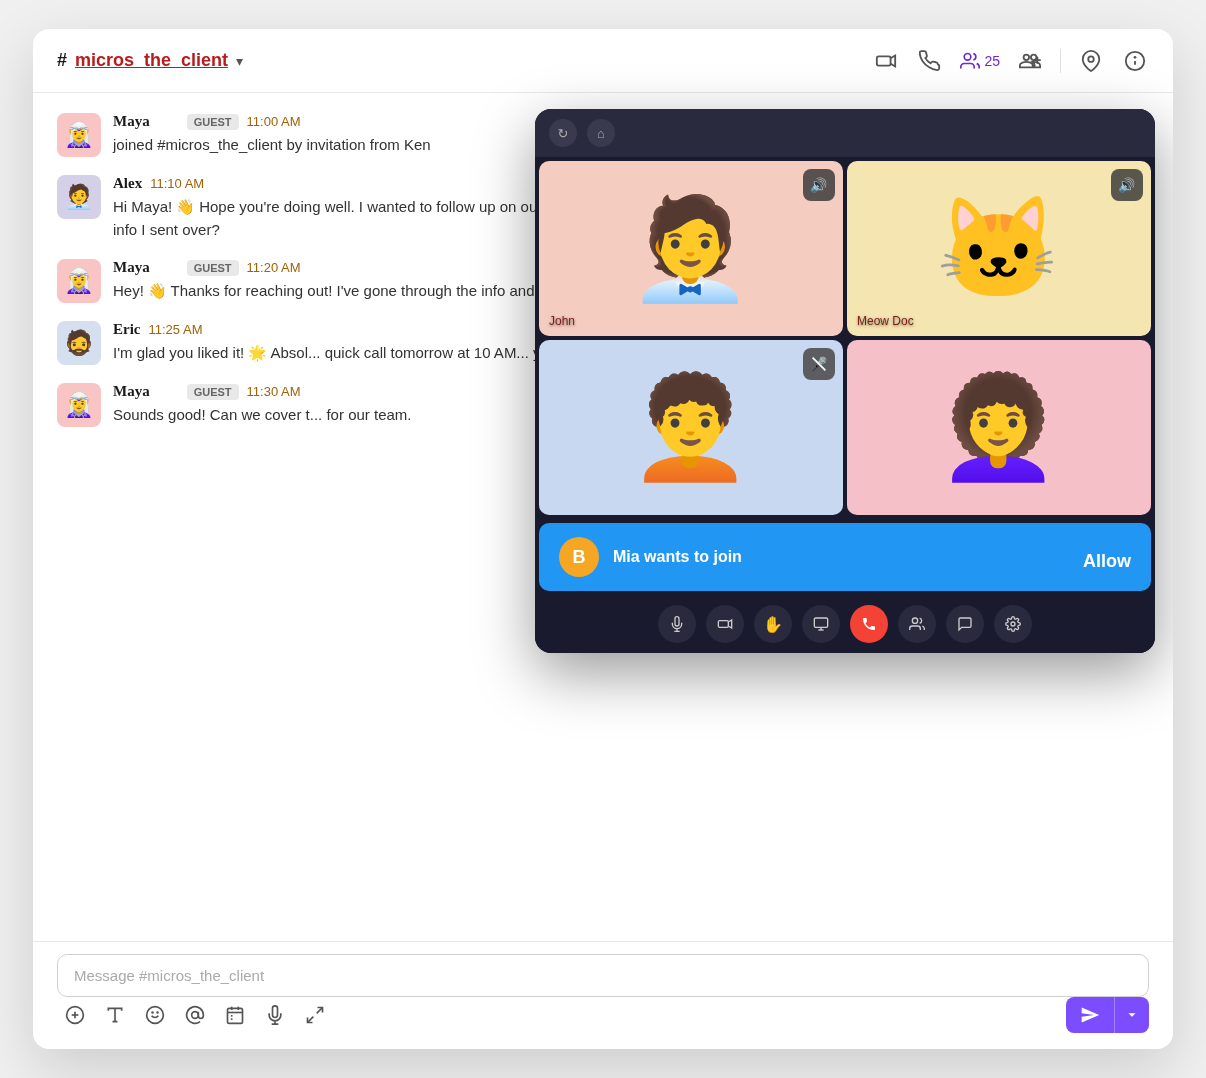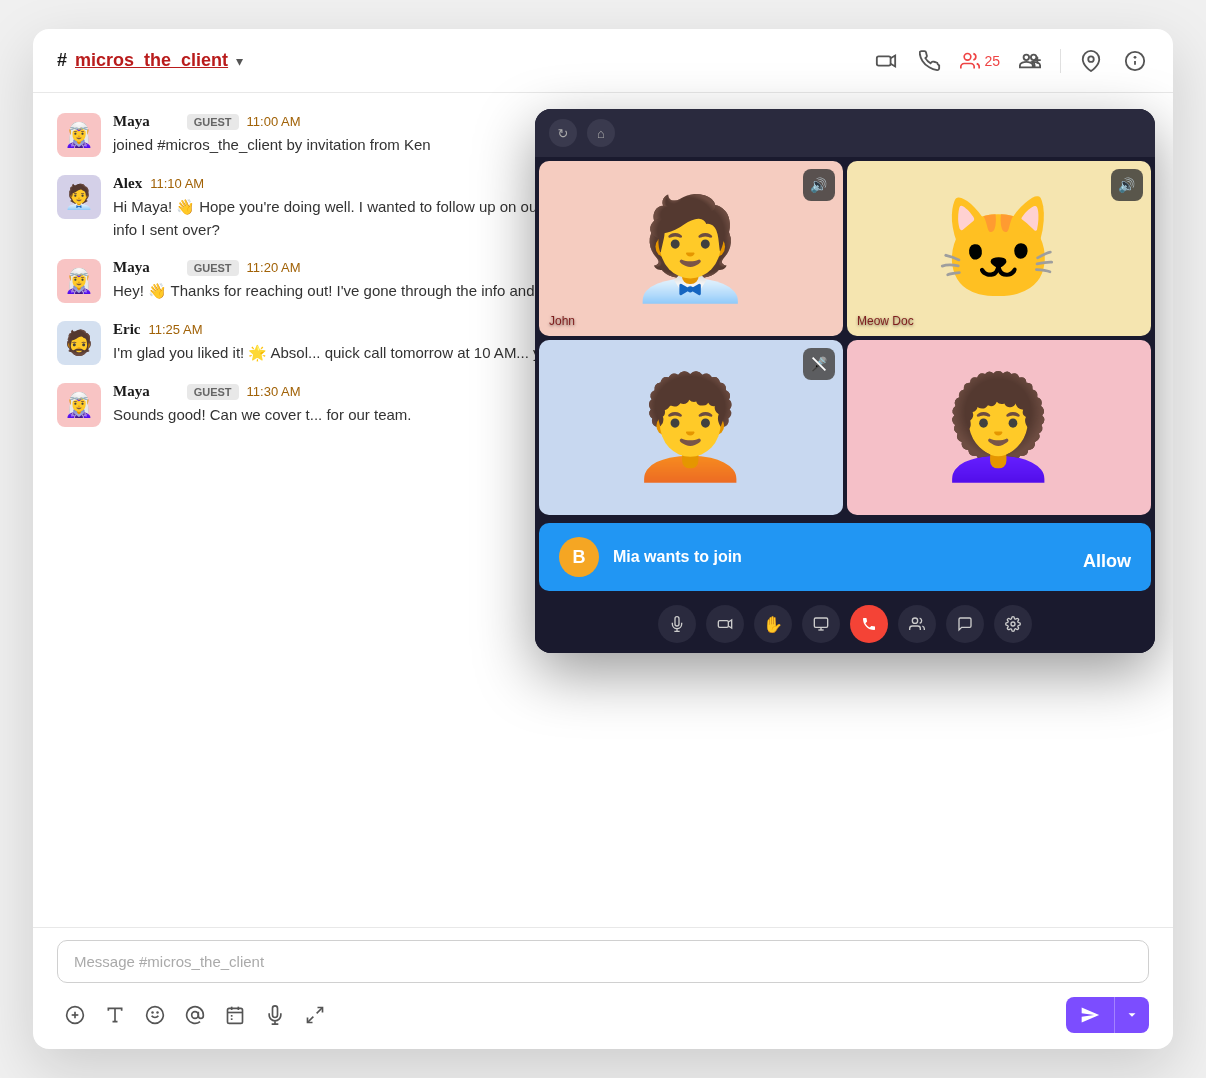--- a/index.html
+++ b/index.html
@@ -69,21 +69,21 @@
       font-size: 18px;
     }
     .header-icon svg {
       width: 22px;
       height: 22px;
     }
     .members-count {
       display: flex;
       align-items: center;
       gap: 4px;
-      color: #ef4444;
+      color: #6d28d9;
       font-size: 14px;
       cursor: pointer;
     }
     .divider-v {
       width: 1px;
       height: 24px;
       background: #e0e0e0;
     }
     
     .messages-area {
@@ -148,21 +148,21 @@
     
     .input-area {
       border-top: 1px solid #e8e8e8;
       padding: 12px 24px 16px;
       flex-shrink: 0;
     }
     .message-input-box {
       border: 1.5px solid #d0d0d0;
       border-radius: 10px;
       padding: 12px 16px;
-      margin-bottom: 14px;
+      margin-bottom: 0;
       color: #aaa;
       font-size: 15px;
     }
     .toolbar {
       display: flex;
       align-items: center;
       gap: 4px;
     }
     .toolbar-icon {
       width: 36px;

